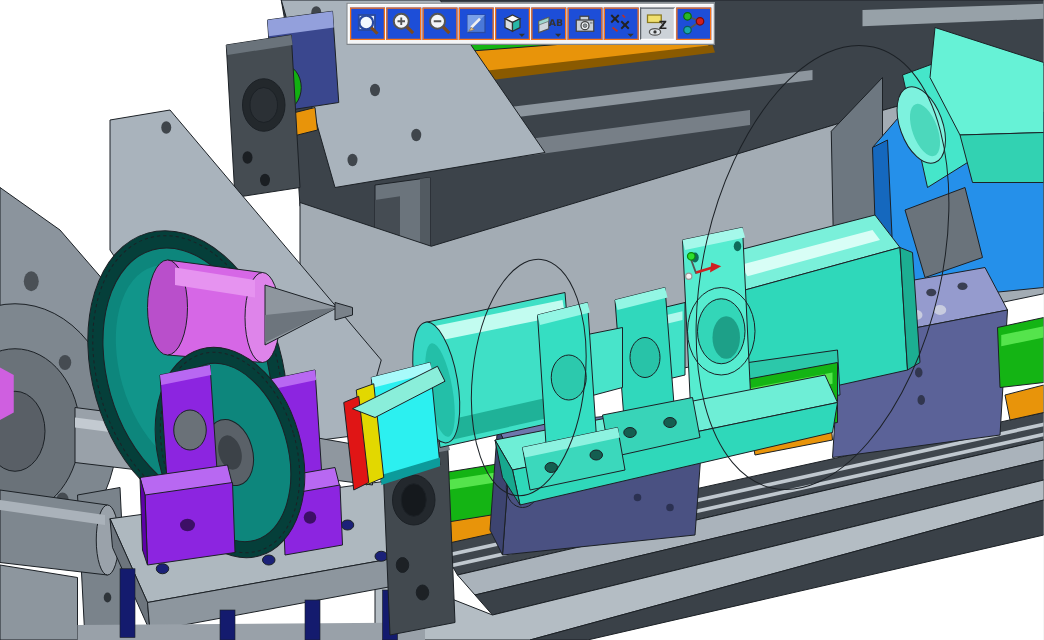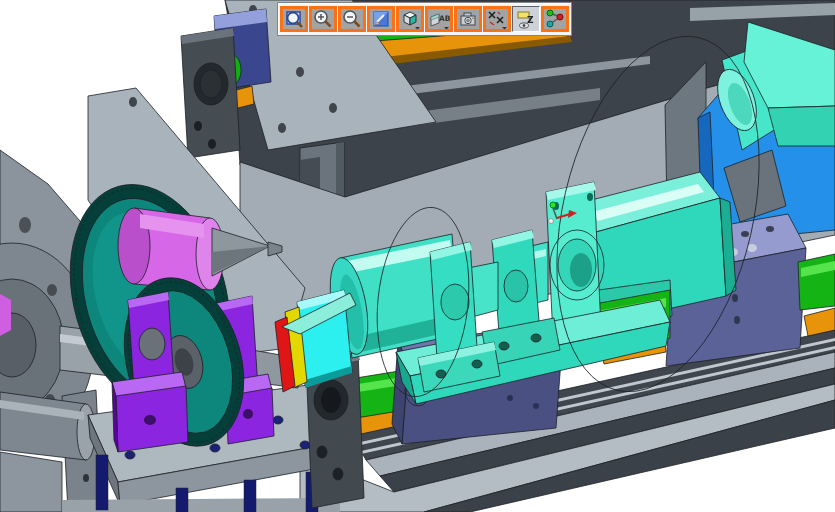--- a/index.html
+++ b/index.html
@@ -4,21 +4,21 @@
 <style>
   html,body{margin:0;padding:0;background:#e8e8e8;font-family:"Liberation Sans",sans-serif;}
   #stage{position:relative;width:835px;height:512px;background:#ffffff;overflow:hidden;}
   #scene{position:absolute;left:0;top:0;}
   #scene polygon,#scene ellipse,#scene rect,#scene path{stroke:#1c2126;stroke-width:0.8;}
   #scene .ns{stroke:none;}
   #scene .thin{stroke-width:0.5;}
   
   .toolbar{position:absolute;left:277px;top:2px;height:30px;display:flex;align-items:center;
     background:#f4f5f6;border:1px solid #7f858b;box-shadow:inset 1px 1px 0 #ffffff;padding:1px 2px;gap:1px;}
-  .tb-btn{width:28px;height:26px;background:#a3a3a3;border:3px solid #f97316;display:flex;
+  .tb-btn{width:28px;height:26px;background:#1d4ed8;border:1px solid #f97316;display:flex;
     align-items:center;justify-content:center;padding:0;margin:0;box-sizing:border-box;}
   .tb-btn.pressed{background:#ccd2d8;border-top:1px solid #5d636a;border-left:1px solid #5d636a;
     border-bottom:1px solid #ffffff;border-right:1px solid #ffffff;}
   .tb-btn svg{display:block;}
 </style>
 </head>
 <body>
 
 <div id="stage">
 <svg id="scene" width="835" height="512" viewBox="0 0 835 512">

